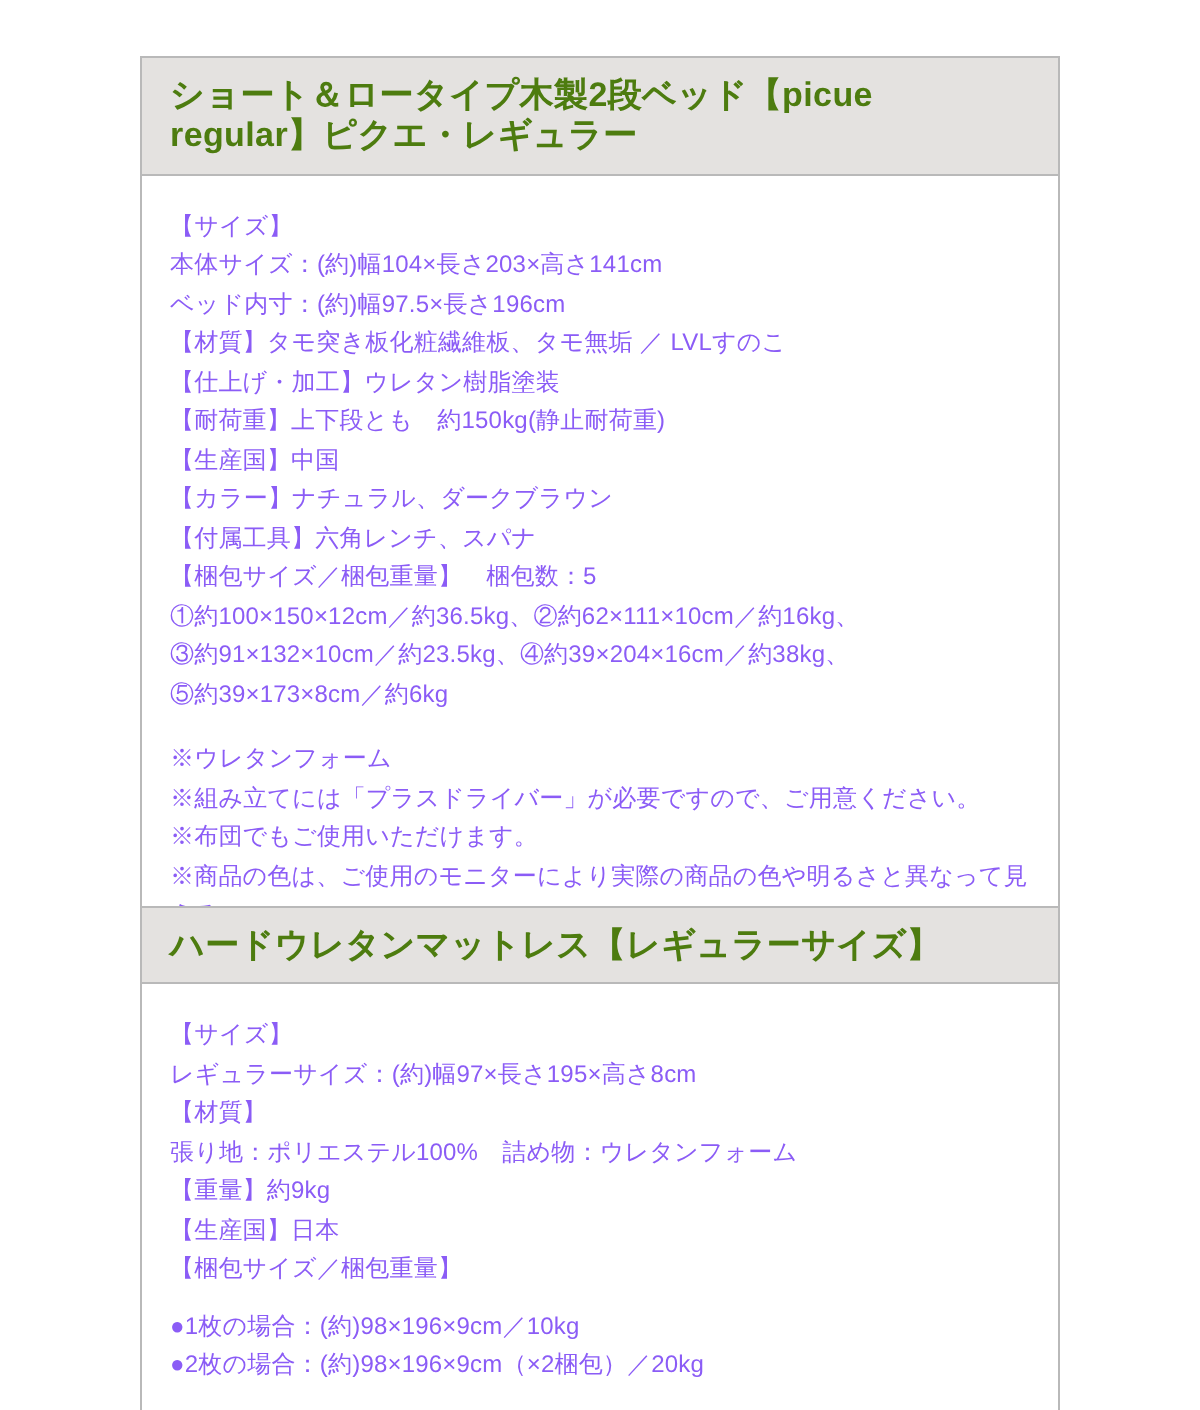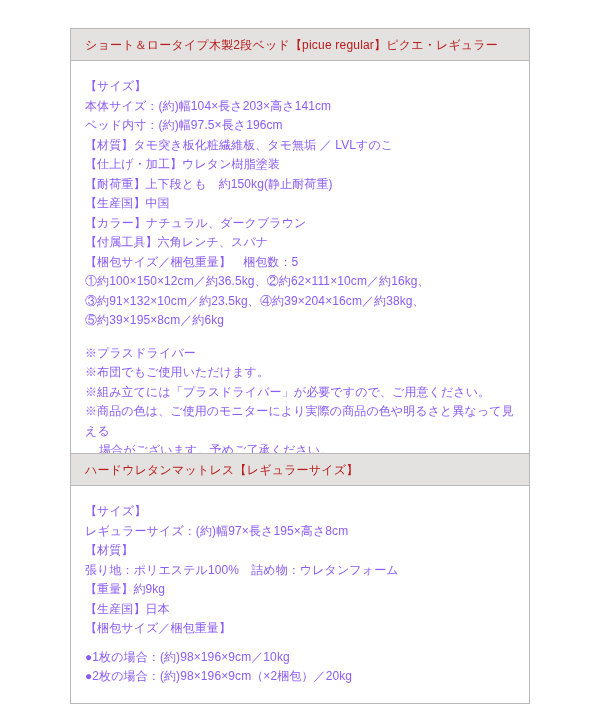--- a/index.html
+++ b/index.html
@@ -31,25 +31,25 @@
   #block-bed { top: 28px; }
   #block-mattress { top: 453px; }
 
   .block-header {
     background: #e4e2e0;
     border-bottom: 1px solid #b9b9b9;
     padding: 9px 12px 8px 14px;
     box-sizing: border-box;
   }
   .block-header .title {
-    font-size: 12px;
-    font-weight: normal;
+    font-size: 17px;
+    font-weight: bold;
     letter-spacing: 0.2px;
     line-height: 1.2;
-    color: #b91c1c;
+    color: #4d7c0f;
     display: block;
   }
   .block-body {
     padding: 16px 14px 16px 14px;
     box-sizing: border-box;
   }
   .line {
     font-size: 12px;
     line-height: 19.5px;
     color: #8b5cf6;
@@ -77,25 +77,25 @@
       <div class="line">ベッド内寸：(約)幅97.5×長さ196cm</div>
       <div class="line">【材質】タモ突き板化粧繊維板、タモ無垢 ／ LVLすのこ</div>
       <div class="line">【仕上げ・加工】ウレタン樹脂塗装</div>
       <div class="line">【耐荷重】上下段とも　約150kg(静止耐荷重)</div>
       <div class="line">【生産国】中国</div>
       <div class="line">【カラー】ナチュラル、ダークブラウン</div>
       <div class="line">【付属工具】六角レンチ、スパナ</div>
       <div class="line">【梱包サイズ／梱包重量】　梱包数：5</div>
       <div class="line">①約100×150×12cm／約36.5kg、②約62×111×10cm／約16kg、</div>
       <div class="line">③約91×132×10cm／約23.5kg、④約39×204×16cm／約38kg、</div>
-      <div class="line">⑤約39×195×8cm／約6kg</div>
+      <div class="line">⑤約39×173×8cm／約6kg</div>
       <div class="gap-md"></div>
-      <div class="line">※プラスドライバー</div>
+      <div class="line">※ウレタンフォーム</div>
+      <div class="line">※組み立てには「プラスドライバー」が必要ですので、ご用意ください。</div>
       <div class="line">※布団でもご使用いただけます。</div>
-      <div class="line">※組み立てには「プラスドライバー」が必要ですので、ご用意ください。</div>
       <div class="line">※商品の色は、ご使用のモニターにより実際の商品の色や明るさと異なって見える</div>
       <div class="line indent">場合がございます。予めご了承ください。</div>
     </div>
   </section>
 
   <section class="spec-block" id="block-mattress">
     <div class="block-header">
       <span class="title">ハードウレタンマットレス【レギュラーサイズ】</span>
     </div>
     <div class="block-body">

